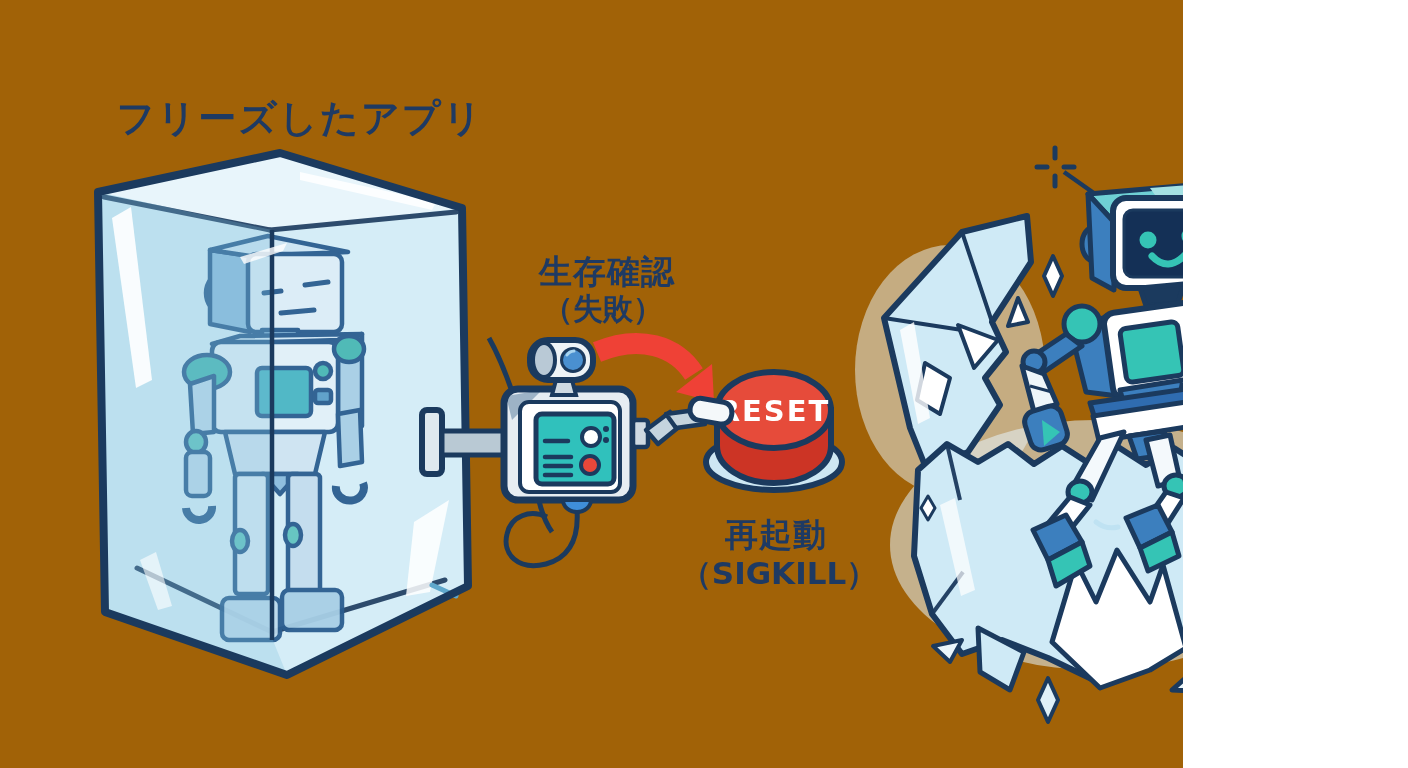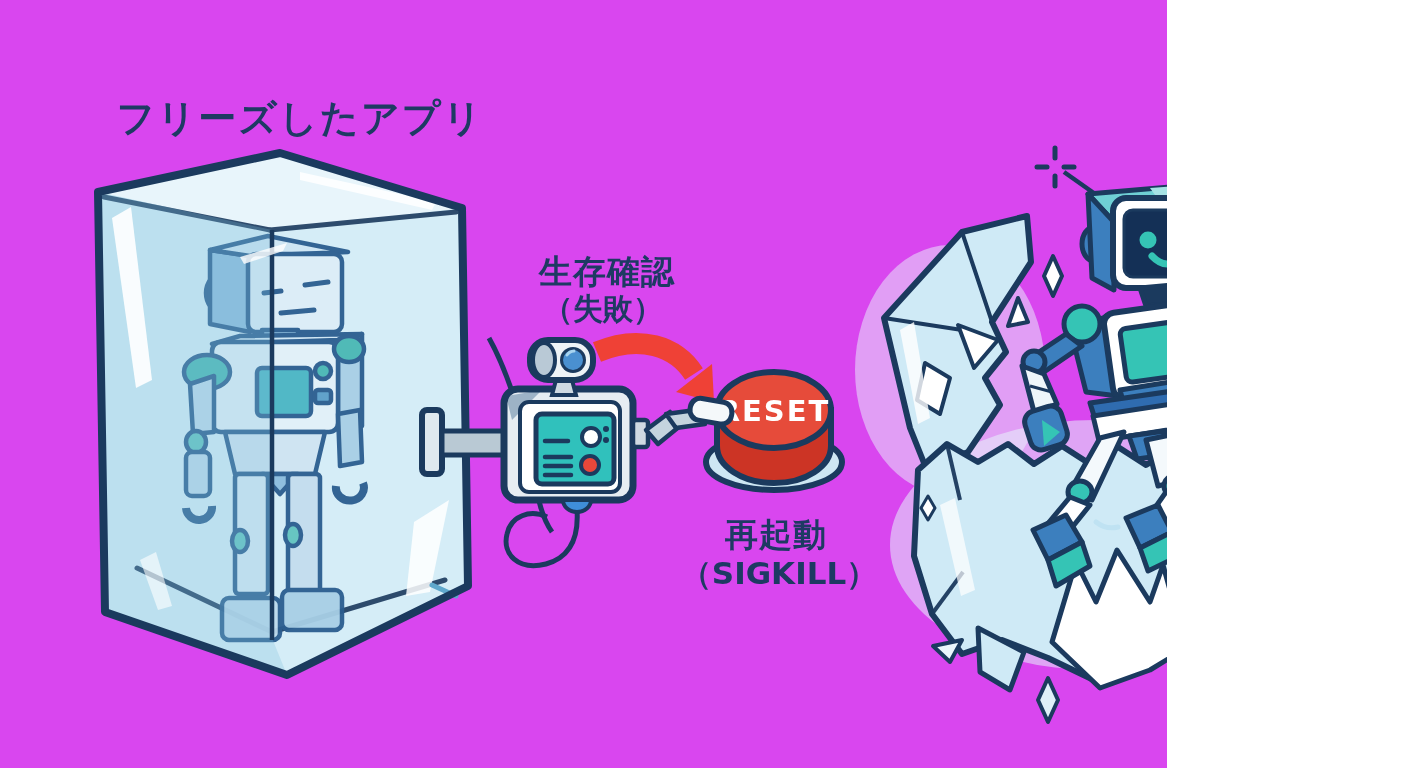--- a/index.html
+++ b/index.html
@@ -1,17 +1,17 @@
 <!DOCTYPE html>
 <html><head>
 <meta charset="utf-8">
 <style>
   html,body{margin:0;padding:0;background:#fff;}
-  .stage{position:relative;width:1167px;height:768px;background:#d946ef;overflow:hidden;
-         font-family:"DejaVu Sans","Liberation Sans",sans-serif;}
+  .stage{position:relative;width:1167px;height:768px;background:#a16207;overflow:hidden;
+         font-family:"DejaVu Sans","Liberation Sans",sans-serif;padding-left:16px;}
   svg{position:absolute;left:0;top:0;}
   text{font-family:"DejaVu Sans","Liberation Sans",sans-serif;font-weight:700;}
   .jp{fill:#1e3a63;}
 </style>
 </head>
 <body>
 
 <div class="stage">
 <svg width="1408" height="768" viewBox="0 0 1408 768">
 

